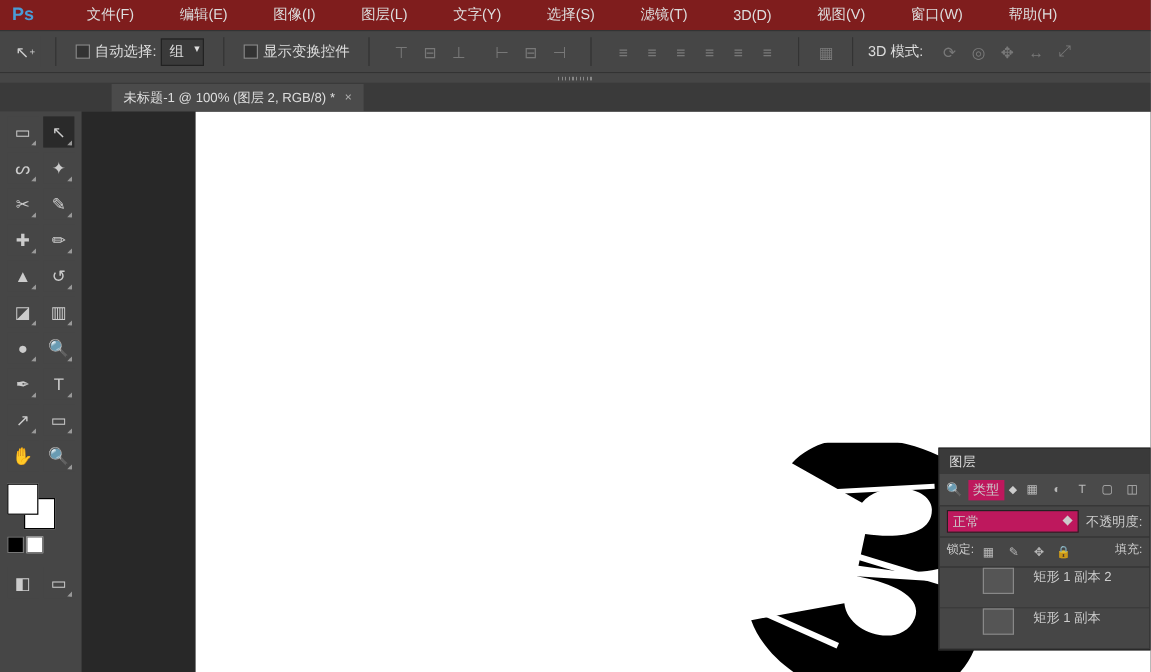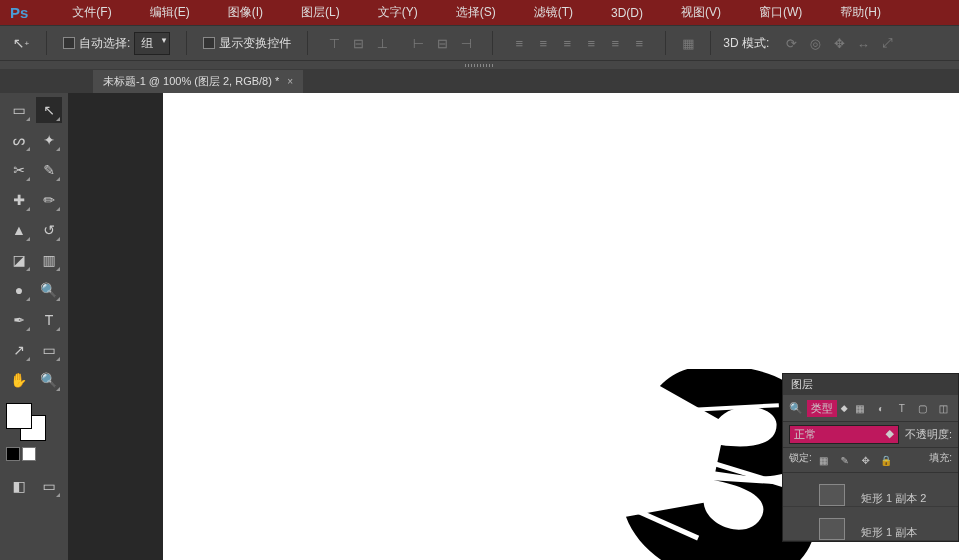--- a/index.html
+++ b/index.html
@@ -44,21 +44,21 @@
 .lp-head { background: #3a3a3a; padding: 3px 8px; display: flex; }
 .lp-tab { color: #ddd; font-size: 11px; }
 .lp-controls { padding: 4px 6px; display: flex; align-items: center; gap: 4px; border-bottom: 1px solid #333; background:#4a4a4a; }
 .lp-search { width: 14px; text-align: center; }
 .lp-type { flex: 0 0 auto; padding: 1px 4px; background:#be185d; }
 .lp-iconbtn { width: 18px; height: 18px; display: flex; align-items: center; justify-content: center; border: 1px solid transparent; opacity: 0.85; font-size: 10px; }
 .lp-row2 { padding: 3px 6px; display: flex; align-items: center; gap: 6px; border-bottom: 1px solid #333; }
 .lp-blend { border: 1px solid #222; background: #be185d; padding: 1px 4px; flex: 1; display: flex; justify-content: space-between; gap: 20px; }
 .lp-row3 { padding: 3px 6px; display: flex; align-items: flex-start; gap: 3px; border-bottom: 1px solid #333; font-size: 10px; }
 .lp-list { max-height: 230px; overflow: hidden; }
-.layer-item { display: flex; align-items: flex-end; height: 34px; border-bottom: 1px solid #3a3a3a; padding: 0 4px; gap: 16px; }
+.layer-item { display: flex; align-items: flex-start; height: 34px; border-bottom: 1px solid #3a3a3a; padding: 0 4px; gap: 16px; }
 .vis { width: 16px; text-align: center; opacity: 0.9; font-size: 11px; }
 .vis.off { opacity: 0; }
 .thumb { width: 26px; height: 22px; background: #222; border: 1px solid #888; position: relative; flex-shrink: 0; }
 .thumb.shape { background: #555; }
 .layer-name { flex: 1; white-space: nowrap; overflow: hidden; }
 
 .drag-handle { height: 8px; background: #464646; display: flex; align-items: center; justify-content: center; }
 .drag-dots { width: 30px; height: 3px; background: repeating-linear-gradient(90deg,#888 0 1px,transparent 1px 3px); }
 </style>
 </head>

